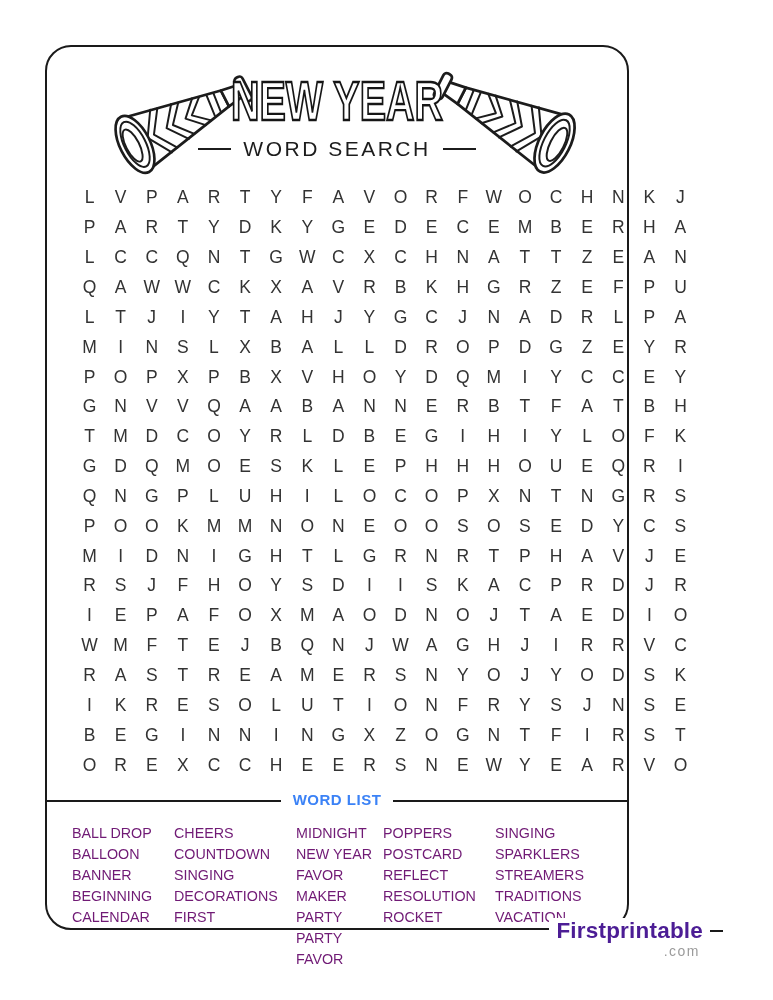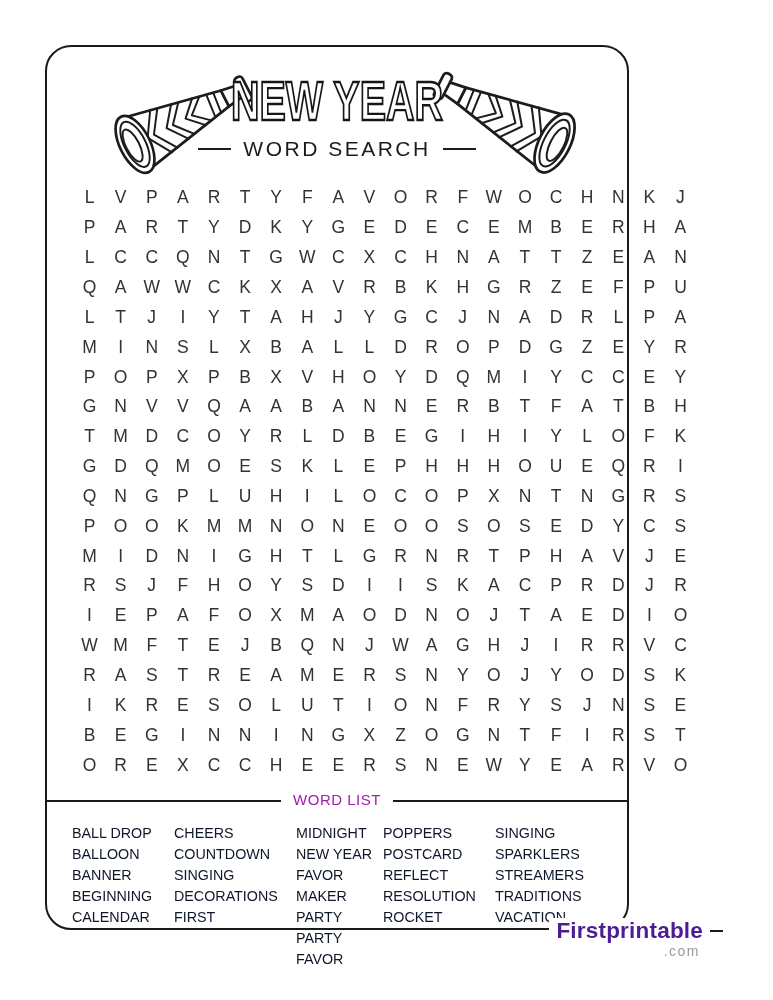--- a/index.html
+++ b/index.html
@@ -19,24 +19,24 @@
 
   
   .puzzle-grid{position:absolute;left:27px;top:136px;width:622px;height:597px;
                display:grid;grid-template-columns:repeat(20,1fr);grid-template-rows:repeat(20,1fr);
                place-items:center;font-size:17.5px;font-weight:500;color:#333333;}
 
   
   .wl-divider{position:absolute;top:744px;left:0;right:0;height:22px;text-align:center;}
   .wl-divider .line{position:absolute;left:0;right:0;top:9px;height:2.2px;background:#1a1a1a;}
   .wl-divider .label{position:relative;display:inline-block;background:#ffffff;padding:0 12px;
-                     font-weight:normal;font-size:15px;letter-spacing:0.5px;color:#a21caf;}
+                     font-weight:bold;font-size:15px;letter-spacing:0.5px;color:#3b82f6;}
   .word-list{position:absolute;left:25px;right:16px;top:776px;display:grid;
              grid-template-columns:102px 122px 87px 112px 113px 1fr;
-             font-size:14.3px;line-height:21px;color:#0f172a;font-weight:500;}
+             font-size:14.3px;line-height:21px;color:#701a75;font-weight:500;}
 
   
   .brand-footer{position:absolute;top:918px;right:50px;display:flex;align-items:center;}
   .brand-text{font-weight:bold;font-size:22.5px;color:#4c1d95;background:#ffffff;
               padding:0 7px;letter-spacing:0.2px;}
   .brand-dash{width:13px;height:2.5px;background:#1a1a1a;}
   .com-label{position:absolute;top:943px;right:73px;font-size:14px;color:#9b9b9b;letter-spacing:1.5px;}
 </style>
 </head>
 <body>

